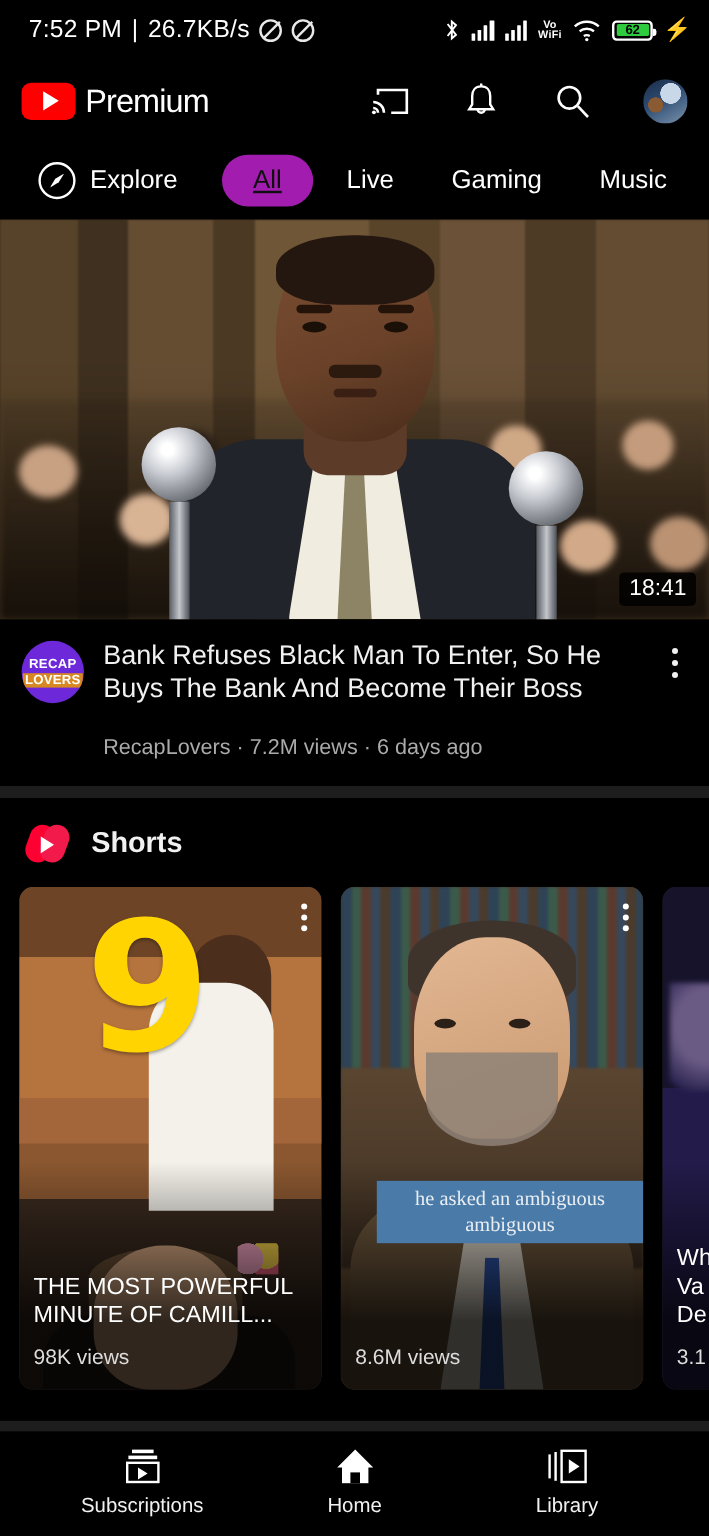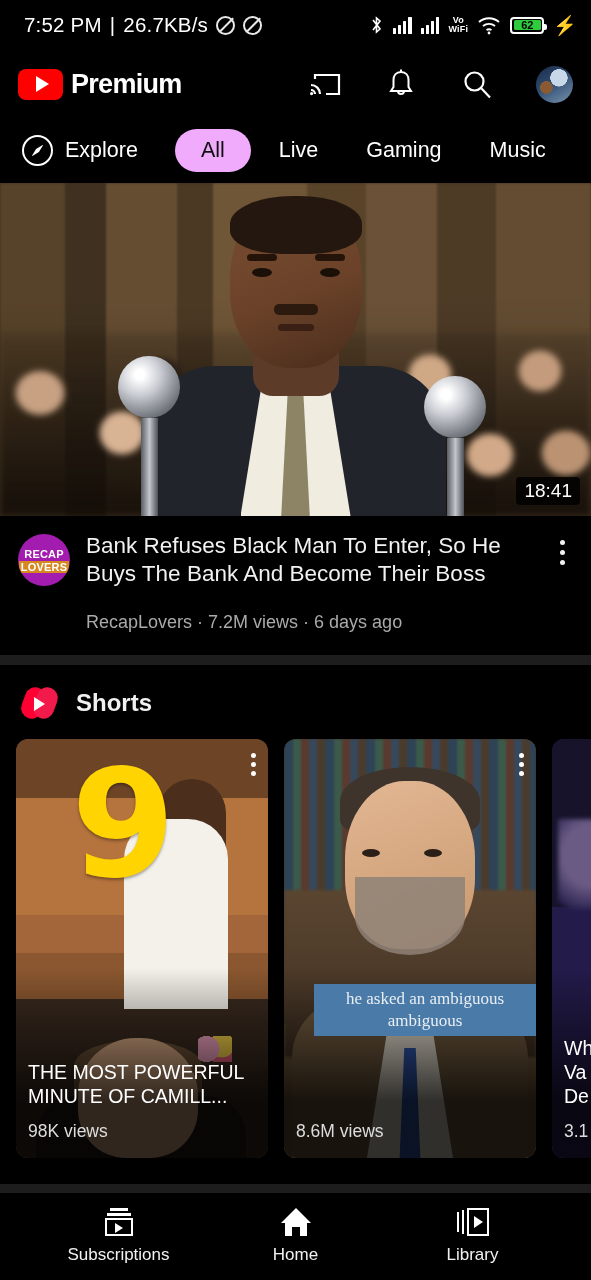--- a/index.html
+++ b/index.html
@@ -58,53 +58,53 @@
   .logo { display:flex; align-items:center; gap:8px; }
   .yt-badge {
     width:45px; height:31px; background:#ff0000; border-radius:8px;
     display:flex; align-items:center; justify-content:center;
   }
   .yt-badge .tri {
     width:0; height:0; border-left:13px solid #fff;
     border-top:8px solid transparent; border-bottom:8px solid transparent;
     margin-left:3px;
   }
-  .logo-text { font-size:27px; font-weight:bold; letter-spacing:-.7px; }
+  .logo-text { font-size:27px; font-weight:normal; letter-spacing:-.7px; }
   .head-icons { display:flex; align-items:center; gap:42px; padding-right:4px; }
   .hi { width:34px; height:34px; display:flex; align-items:center; justify-content:center; }
   .avatar {
     width:37px; height:37px; border-radius:50%;
     background:
       radial-gradient(circle at 28% 58%, #8a5a33 0 18%, transparent 19%),
       radial-gradient(circle at 62% 32%, #c9d8e8 0 25%, transparent 26%),
       linear-gradient(150deg,#1b2b45 0%,#2e4c73 45%,#7b94ad 100%);
   }
 
   
   .chips {
     height:65px; display:flex; align-items:center; gap:0px;
-    padding-left:22px; overflow:hidden;
+    padding-left:32px; overflow:hidden;
   }
   .chip {
     font-size:21.5px; color:#fff; white-space:nowrap;
     display:flex; align-items:center; gap:12px;
   }
   .chip.explore { margin-right:37px; }
   .compass {
     width:31px; height:31px; border:2.2px solid #fff; border-radius:50%;
     position:relative; flex:none;
   }
   .compass::after {
     content:""; position:absolute; left:7.5px; top:7.5px;
     width:12px; height:12px; background:#fff;
     clip-path:polygon(100% 0, 62% 62%, 0 100%, 38% 38%);
   }
   .chip.pill {
-    background:#f0abfc; color:#0f0f0f; border-radius:24px;
-    padding:9px 26px; font-weight:500; margin-right:28px;
+    background:#a21caf; color:#0f0f0f; border-radius:24px;
+    padding:9px 26px; font-weight:500; margin-right:28px;text-decoration:underline;
   }
   .chip.plain { margin-right:48px; }
 
   
   .thumb {
     position:relative; width:591px; height:333px; overflow:hidden;
     background:#3a2a1c;
   }
   .room {
     position:absolute; inset:0;
@@ -180,21 +180,21 @@
   .mic.right { right:105px; bottom:-20px; }
   .duration {
     position:absolute; right:11px; bottom:11px;
     background:rgba(0,0,0,.82); color:#fff;
     font-size:19px; padding:3px 8px; border-radius:4px; font-weight:500;
   }
 
   
   .meta { display:flex; padding:16px 14px 0 18px; gap:16px; }
   .ch-avatar {
-    width:52px; height:52px; border-radius:50%; flex:none; background:#a21caf;
+    width:52px; height:52px; border-radius:50%; flex:none; background:#6d28d9;
     display:flex; flex-direction:column; align-items:center; justify-content:center;
     overflow:hidden; margin-top:2px;
   }
   .ch-avatar .r1 { font-size:11px; font-weight:bold; color:#fff; letter-spacing:.2px; line-height:12px; }
   .ch-avatar .r2 {
     font-size:11px; font-weight:bold; color:#fff; background:#d78820;
     line-height:12px; padding:0 2px; letter-spacing:.2px; margin-top:1px;
   }
   .meta-text { flex:1; min-width:0; }
   .v-title { font-size:22.5px; line-height:28px; font-weight:500; color:#f1f1f1; }

